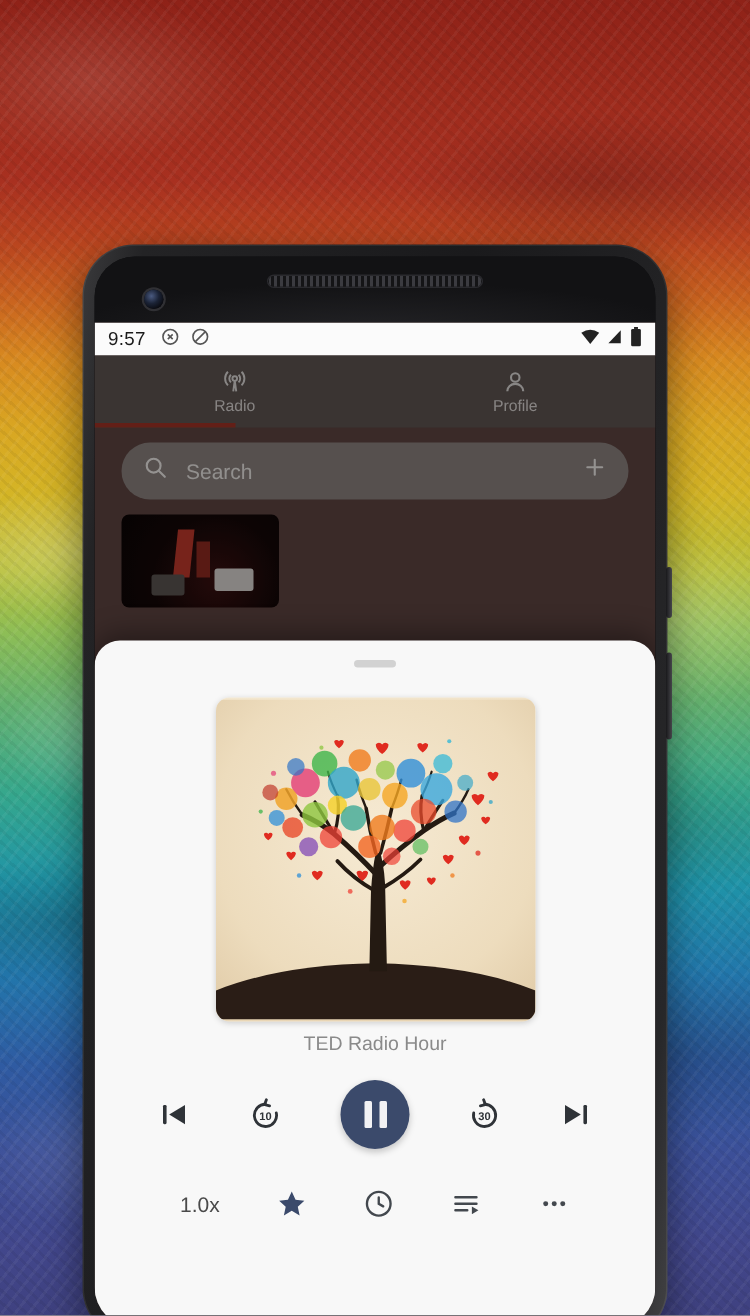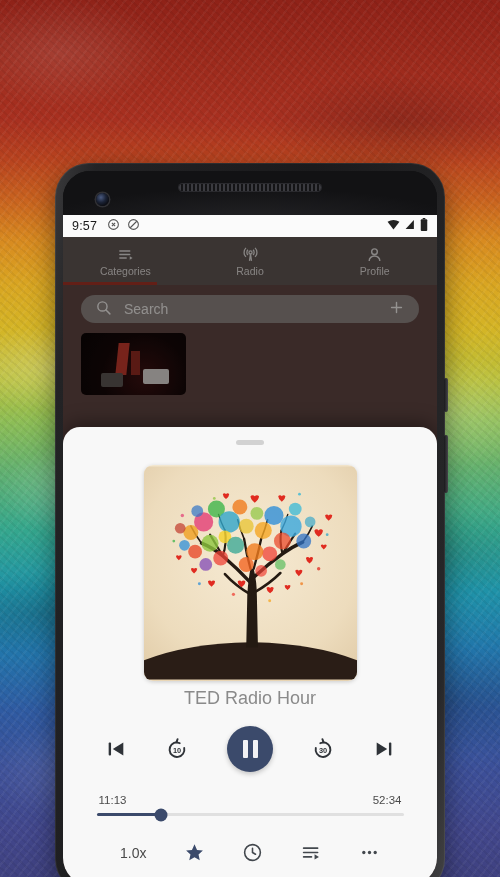--- a/index.html
+++ b/index.html
@@ -161,21 +161,21 @@
   .navtab .nlabel { font-size: 10.5px; color: #d9d4d2; }
   .navtab.active .nlabel { color: #c0392b; }
   .navtab .nicon { height: 17px; display: flex; align-items: center; }
   .nav-underline {
     position: absolute; bottom: 0; left: 0;
     width: 25%; height: 3px; background: #a03225;
   }
 
   .searchwrap { padding: 10px 18px 8px; }
   .searchbar {
-    height: 28px; border-radius: 19px;
+    height: 38px; border-radius: 19px;
     background: #8a817e;
     display: flex; align-items: center;
     padding: 0 14px; gap: 12px;
   }
   .search-ph { flex: 1; font-size: 14px; color: #eae6e4; }
 
   .podrow { display: flex; gap: 12px; padding: 2px 18px 0; }
   .podthumb {
     width: 105px; height: 62px; border-radius: 5px;
     background: radial-gradient(circle at 60% 70%, #3a1010 0%, #140707 55%, #0a0404 100%);
@@ -216,21 +216,21 @@
 
   .ep-title {
     margin-top: 17px;
     width: 215px;
     text-align: center;
     font-size: 13.6px; font-weight: 700;
     line-height: 1.34; color: #1f1f1f;
   }
   .ep-show {
     margin-top: 7px;
-    font-size: 18px; color: #8a8a8a;
+    font-size: 13px; color: #8a8a8a;
   }
 
   .controls {
     margin-top: 17px;
     width: 290px;
     display: flex; align-items: center; justify-content: space-between;
   }
   .ctl { display: flex; align-items: center; justify-content: flex-end; cursor: pointer; }
   .playbtn {
     width: 46px; height: 46px; border-radius: 50%;
@@ -332,29 +332,20 @@
               </svg>
             </span>
           </span>
         </div>
 
         <div class="app-behind">
 
           <div class="navbar">
 
 
-            <div class="navtab">
-              <span class="nicon">
-                <svg width="17" height="17" viewBox="0 0 24 24" fill="none" stroke="#dcd8d6" stroke-width="2" stroke-linecap="round">
-                  <path d="M4 7h14M4 12h14M4 17h9"></path>
-                    <path d="M18 14.5 L22 17 L18 19.5 Z" fill="#dcd8d6" stroke="none"></path>
-                </svg>
-              </span>
-              <span class="nlabel">Categories</span>
-            </div>
 
             <div class="navtab">
               <span class="nicon">
                 <svg width="17" height="17" viewBox="0 0 24 24" fill="none" stroke="#dcd8d6" stroke-width="1.8">
                   <circle cx="12" cy="9" r="2.2"></circle>
                   <path d="M8.4 5.4a5 5 0 0 0 0 7.2M15.6 5.4a5 5 0 0 1 0 7.2"></path>
                   <path d="M5.6 2.6a9 9 0 0 0 0 12.8M18.4 2.6a9 9 0 0 1 0 12.8"></path>
                   <path d="M10.6 21 L12 11 L13.4 21"></path>
                 </svg>
               </span>
@@ -538,30 +529,20 @@
             </span>
 
             <span class="ctl">
               <svg width="22" height="22" viewBox="0 0 24 24" fill="#2f3338">
                 <path d="M4 5 L4 19 L15.5 12 Z"></path>
                 <rect x="17.4" y="5" width="2.6" height="14" rx="1"></rect>
               </svg>
             </span>
           </div>
 
-          <div class="progress-wrap">
-            <div class="times">
-              <span>11:13</span>
-              <span>52:34</span>
-            </div>
-            <div class="track">
-              <div class="fill"></div>
-              <div class="thumb"></div>
-            </div>
-          </div>
 
           <div class="toolbar">
             <span class="speed">1.0x</span>
 
             <span class="tb-ico">
               <svg width="21" height="21" viewBox="0 0 24 24" fill="#3b4a6b">
                 <path d="M12 2.6 L14.9 9 L21.6 9.7 L16.6 14.2 L18 20.9 L12 17.4 L6 20.9 L7.4 14.2 L2.4 9.7 L9.1 9 Z"></path>
               </svg>
             </span>
 

